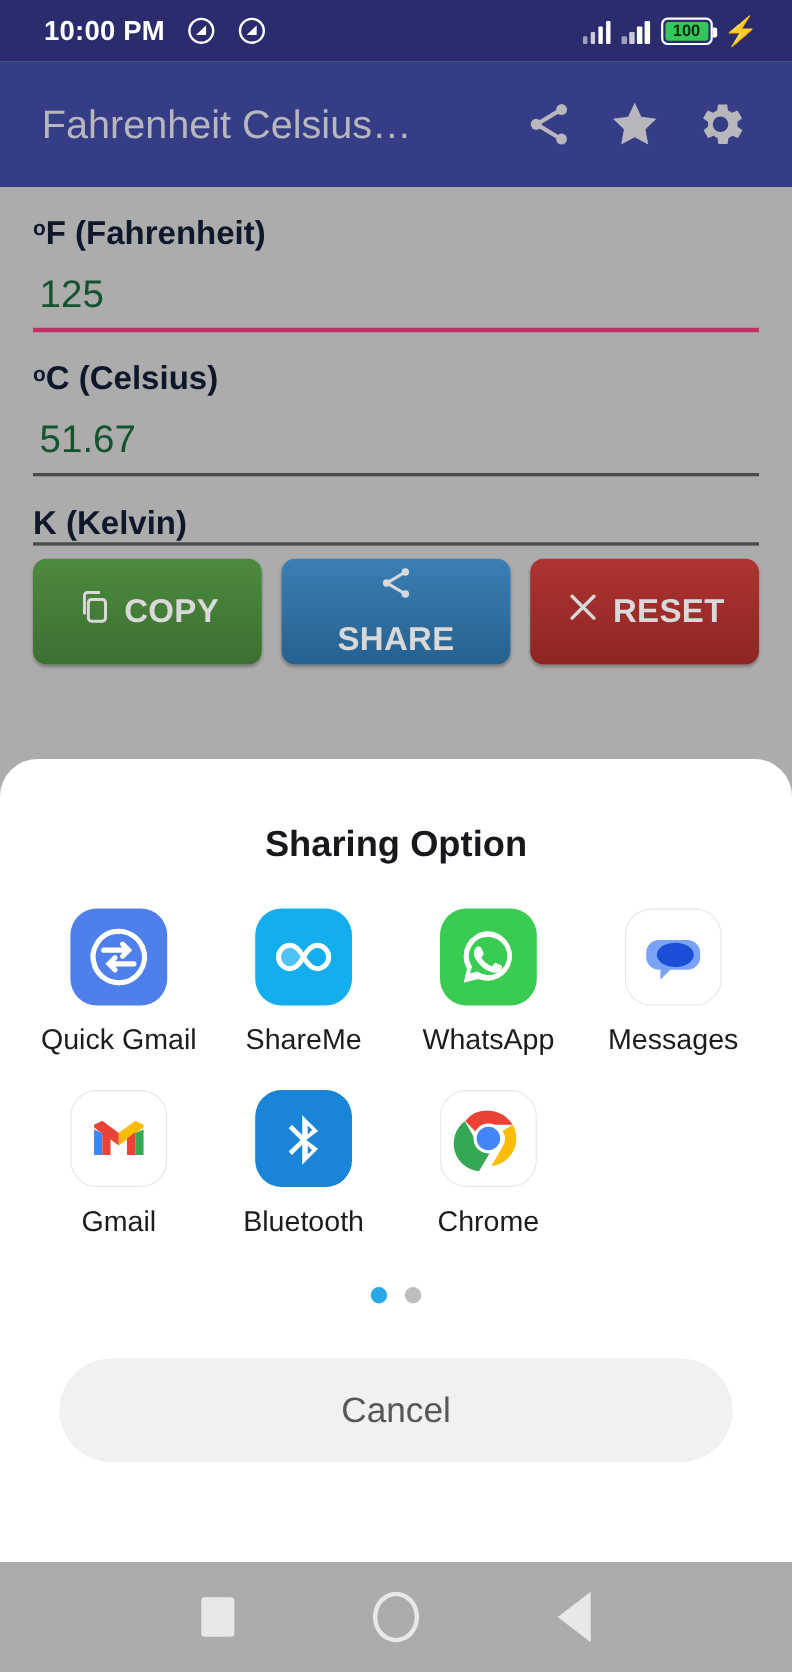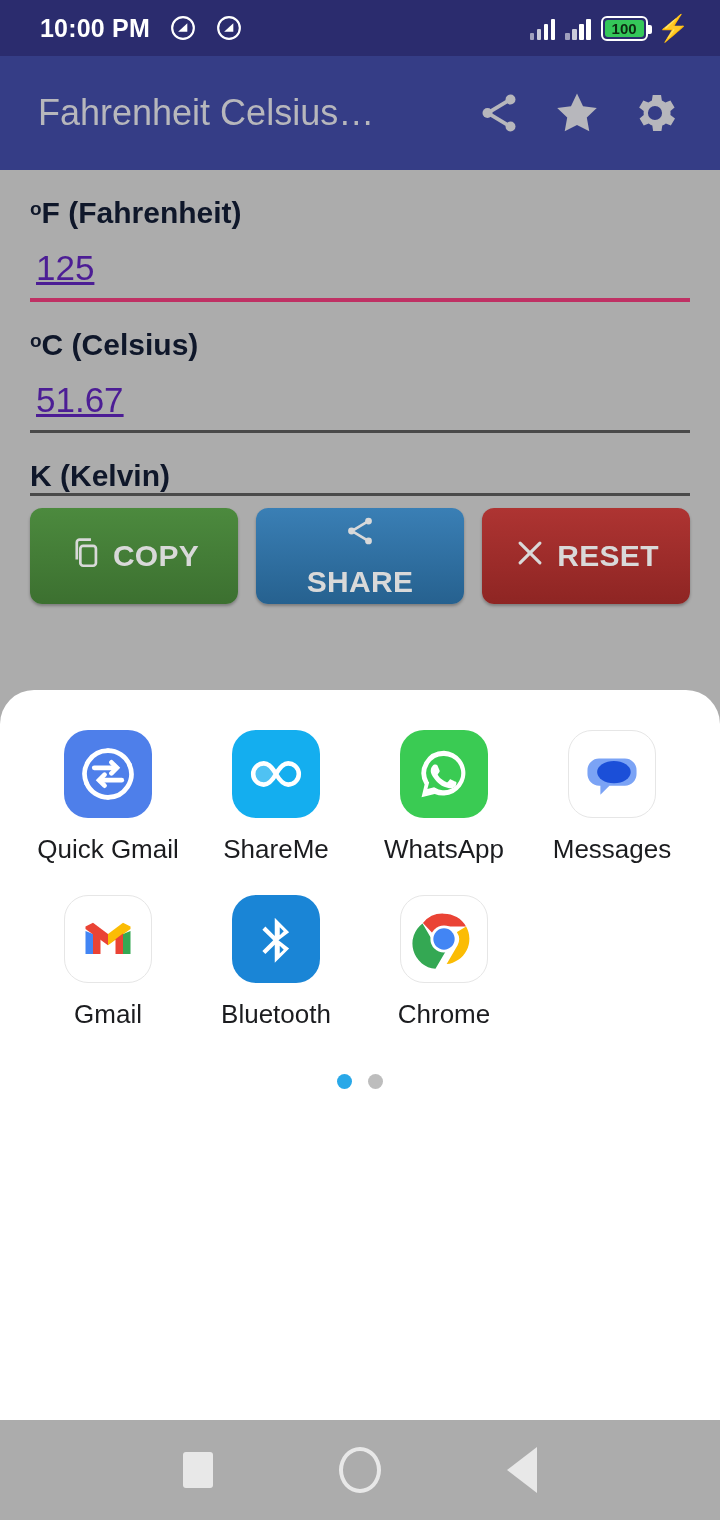--- a/index.html
+++ b/index.html
@@ -72,21 +72,21 @@
 
   
   #content { position: absolute; top: 170px; left: 0; width: 720px; bottom: 0; }
   .field-block { padding: 0 30px; }
   .field-label {
     font-size: 30px; font-weight: bold; color: #0f172a;
     padding-top: 26px;
   }
   .field-label sup { font-size: 19px; font-weight: bold; vertical-align: 8px; }
   .field-input {
-    font-size: 35px; color: #4c1d95; padding: 18px 6px 10px 6px; text-decoration: underline;
+    font-size: 35px; color: #14532d; padding: 18px 6px 10px 6px;
   }
   .field-underline { height: 3px; background: #4A4A4A; }
   .field-underline.accent { height: 4px; background: #BF3164; }
 
   
   #button-row {
     display: flex; gap: 18px; padding: 12px 30px 0 30px;
   }
   .btn {
     flex: 1; height: 96px; border-radius: 12px;
@@ -278,20 +278,21 @@
             <line x1="5" y1="5" x2="19" y2="19"></line>
               <line x1="19" y1="5" x2="5" y2="19"></line>
           </svg>
         </span>
         <span>RESET</span>
       </button>
     </div>
   </div>
 
   <div id="share-sheet">
+    <div id="sheet-title">Sharing Option</div>
 
     <div class="app-grid">
 
       <div class="app-cell">
         <div class="app-icon" style="background:#4E7FEA;">
           <svg viewBox="0 0 48 48" width="66" height="66" fill="none" stroke="#fff" stroke-width="3.4" stroke-linecap="round">
             <path d="M24 7a17 17 0 0 1 15.6 10.3"></path>
             <path d="M39.6 17.3A17 17 0 0 1 24 41"></path>
             <path d="M24 41A17 17 0 0 1 8.4 30.7"></path>
             <path d="M8.4 30.7A17 17 0 0 1 24 7"></path>
@@ -373,20 +374,21 @@
         <div class="app-label">Chrome</div>
       </div>
 
     </div>
 
     <div id="page-dots">
       <span class="dot active"></span>
       <span class="dot"></span>
     </div>
 
+    <button id="cancel-button">Cancel</button>
   </div>
 
   <div id="nav-bar">
     <span class="nav-recent"></span>
     <span class="nav-home"></span>
     <span class="nav-back"></span>
   </div>
 
 </div>
 

